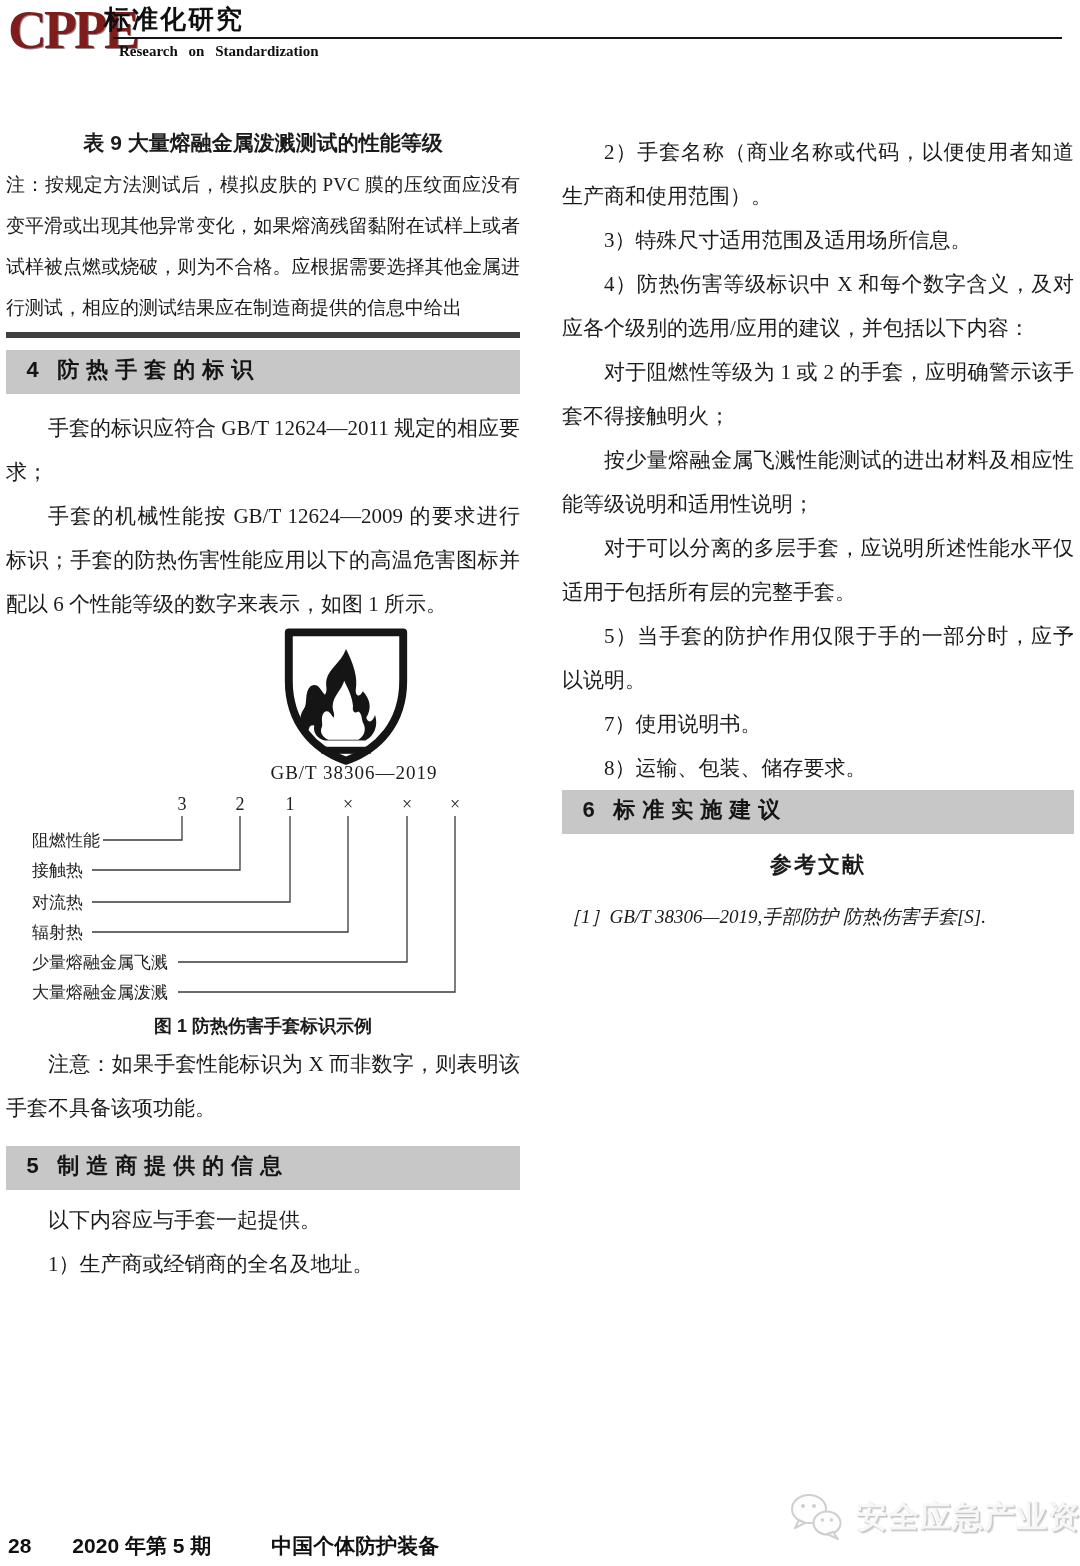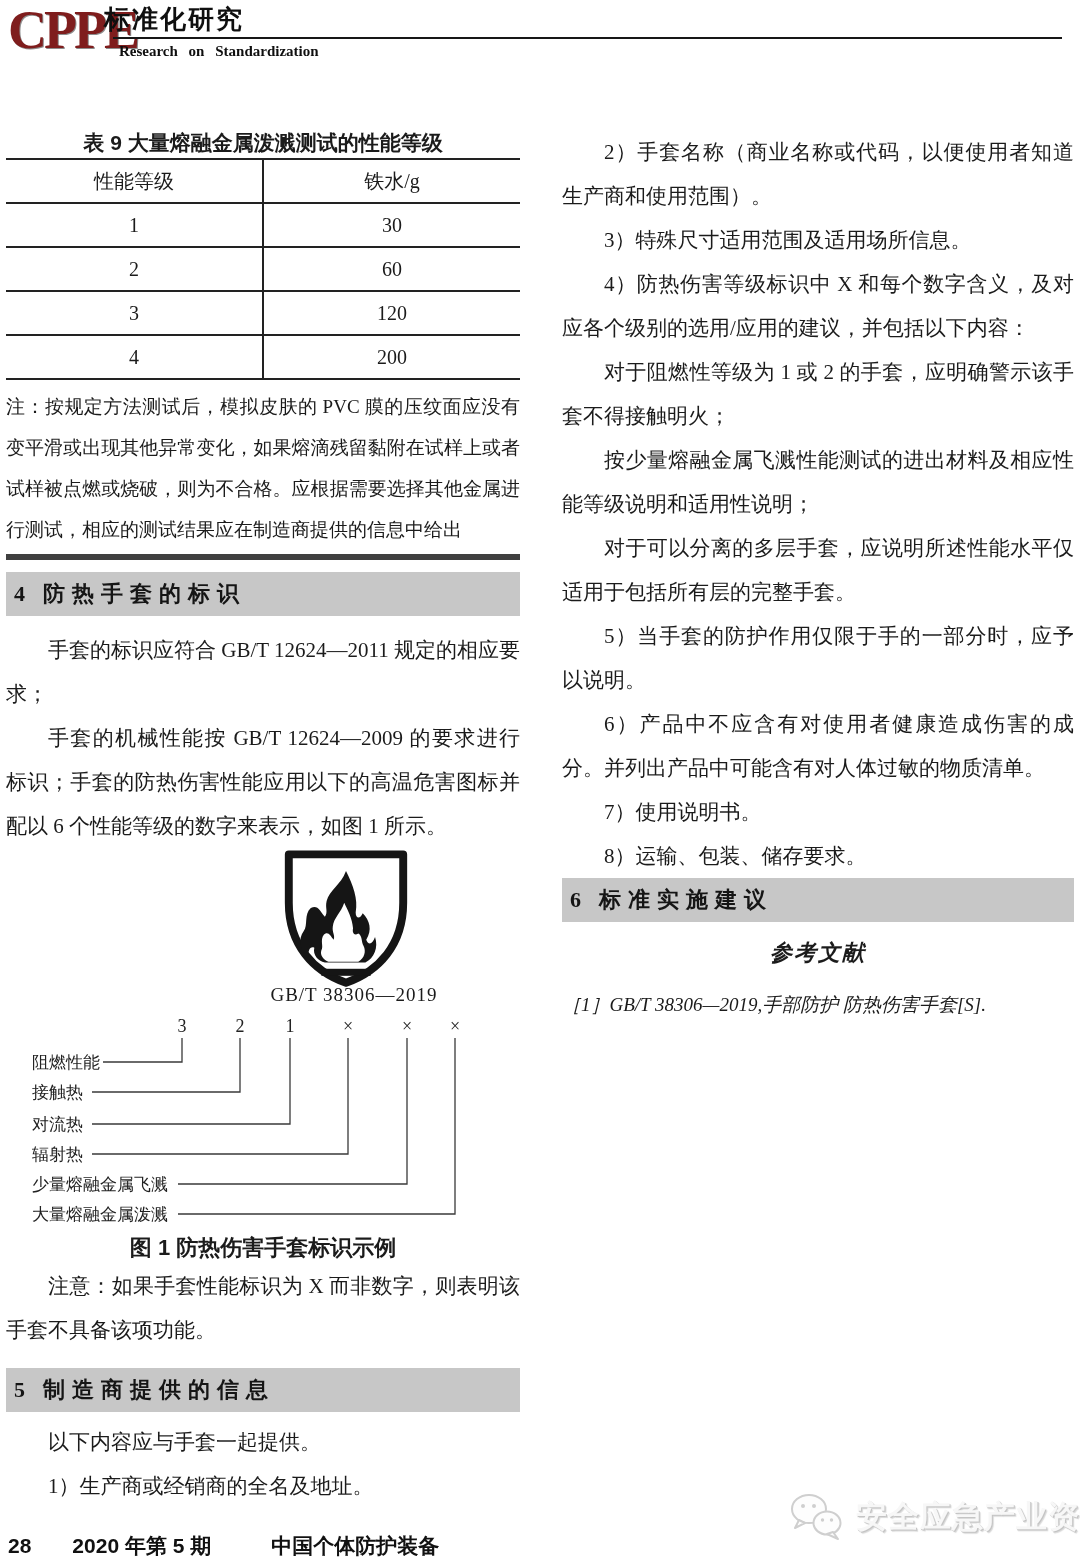--- a/index.html
+++ b/index.html
@@ -27,39 +27,39 @@
   .tbl-caption{font-family:"Liberation Sans",sans-serif;font-weight:700;font-size:21px;
         text-align:center;height:30px;line-height:30px;}
   table.perf{width:100%;border-collapse:collapse;font-size:20px;margin:0;}
   table.perf td{text-align:center;height:40px;border-top:2px solid #222;}
   table.perf tr td:first-child{border-right:2px solid #222;width:50%;}
   table.perf tr:last-child td{border-bottom:2px solid #222;}
   .tbl-note{font-size:19px;line-height:41px;text-align:justify;padding:6px 0 4px 0;
         border-bottom:6px solid #404040;}
 
   
-  .secbar{background:#c7c7c7;height:44px;line-height:44px;font-family:Liberation Serif, serif;
-        font-weight:700;font-size:22px;padding-left:8px;color:#151515;}
+  .secbar{background:#c7c7c7;height:44px;line-height:44px;font-family:Liberation Mono, monospace;
+        font-weight:700;font-size:22px;padding-left:20px;color:#151515;}
   .secbar .num{display:inline-block;margin-right:18px;}
   .secbar .ttl{letter-spacing:7px;}
   .mt12{margin-top:12px;} .mt16{margin-top:16px;} .mt8{margin-top:8px;}
 
   
   .fig{position:relative;height:376px;}
   .pictogram{position:absolute;left:274px;top:0;}
   .gbt{position:absolute;left:348px;top:136px;transform:translateX(-50%);
         font-size:19px;white-space:nowrap;letter-spacing:1px;}
   .diagram{position:absolute;left:0;top:168px;}
   .diagram text{font-family:"Liberation Serif","DejaVu Serif",serif;fill:#222;}
   .fig-cap{text-align:center;font-family:"Liberation Sans",sans-serif;font-weight:700;
-        font-size:22px;height:32px;line-height:32px;margin-top:8px;}
+        font-size:18px;height:32px;line-height:32px;margin-top:8px;}
 
   
   .ref-head{text-align:center;font-family:"Liberation Sans",sans-serif;font-weight:700;
-        font-size:22px;height:30px;line-height:30px;margin-top:16px;letter-spacing:2px;font-style:italic;}
+        font-size:22px;height:30px;line-height:30px;margin-top:16px;letter-spacing:2px;}
   .ref{font-size:19px;line-height:30px;margin-top:22px;font-style:italic;}
 
   
   .footer{position:absolute;left:8px;top:1532px;font-family:"Liberation Sans",sans-serif;
         font-weight:700;font-size:21px;color:#111;}
   .footer .pg{margin-right:41px;}
   .footer .iss{margin-right:60px;}
 
   
   .wm{position:absolute;left:786px;top:1486px;width:294px;height:62px;}
@@ -74,44 +74,20 @@
 
   <div class="logo">CPPE</div>
   <div class="hdr-cn">标准化研究</div>
   <div class="hdr-rule"></div>
   <div class="hdr-en">Research on Standardization</div>
 
   <div class="col-left">
 
     <div class="tbl-caption">表 9 大量熔融金属泼溅测试的性能等级</div>
 
-    <table class="perf">
-      <tbody>
-          <tr>
-        <td>性能等级</td>
-        <td>铁水/g</td>
-      </tr>
-      <tr>
-        <td>1</td>
-        <td>30</td>
-      </tr>
-      <tr>
-        <td>2</td>
-        <td>60</td>
-      </tr>
-      <tr>
-        <td>3</td>
-        <td>120</td>
-      </tr>
-      <tr>
-        <td>4</td>
-        <td>200</td>
-      </tr>
-    </tbody>
-      </table>
 
     <div class="tbl-note">注：按规定方法测试后，模拟皮肤的 PVC 膜的压纹面应没有变平滑或出现其他异常变化，如果熔滴残留黏附在试样上或者试样被点燃或烧破，则为不合格。应根据需要选择其他金属进行测试，相应的测试结果应在制造商提供的信息中给出</div>
 
     <div class="secbar mt12">
       <span class="num">4</span><span class="ttl">防热手套的标识</span>
     </div>
 
     <p class="t indent mt12">手套的标识应符合 GB/T 12624—2011 规定的相应要求；</p>
     <p class="t indent">手套的机械性能按 GB/T 12624—2009 的要求进行标识；手套的防热伤害性能应用以下的高温危害图标并配以 6 个性能等级的数字来表示，如图 1 所示。</p>
 
@@ -174,21 +150,20 @@
   </div>
 
   <div class="col-right">
     <p class="t indent">2）手套名称（商业名称或代码，以便使用者知道生产商和使用范围）。</p>
     <p class="t indent">3）特殊尺寸适用范围及适用场所信息。</p>
     <p class="t indent">4）防热伤害等级标识中 X 和每个数字含义，及对应各个级别的选用/应用的建议，并包括以下内容：</p>
     <p class="t indent">对于阻燃性等级为 1 或 2 的手套，应明确警示该手套不得接触明火；</p>
     <p class="t indent">按少量熔融金属飞溅性能测试的进出材料及相应性能等级说明和适用性说明；</p>
     <p class="t indent">对于可以分离的多层手套，应说明所述性能水平仅适用于包括所有层的完整手套。</p>
     <p class="t indent">5）当手套的防护作用仅限于手的一部分时，应予以说明。</p>
-    <p class="t indent">6）产品中不应含有对使用者健康造成伤害的成分。并列出产品中可能含有对人体过敏的物质清单。</p>
     <p class="t indent">7）使用说明书。</p>
     <p class="t indent">8）运输、包装、储存要求。</p>
 
     <div class="secbar">
       <span class="num">6</span><span class="ttl">标准实施建议</span>
     </div>
 
 
     <div class="ref-head">参考文献</div>
     <p class="ref">［1］GB/T 38306—2019,手部防护 防热伤害手套[S].</p>

